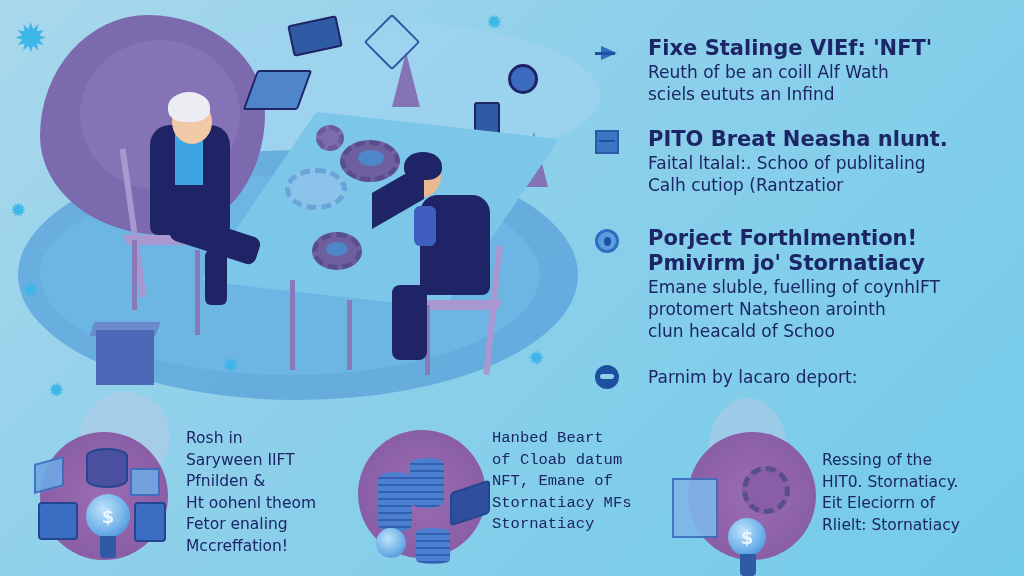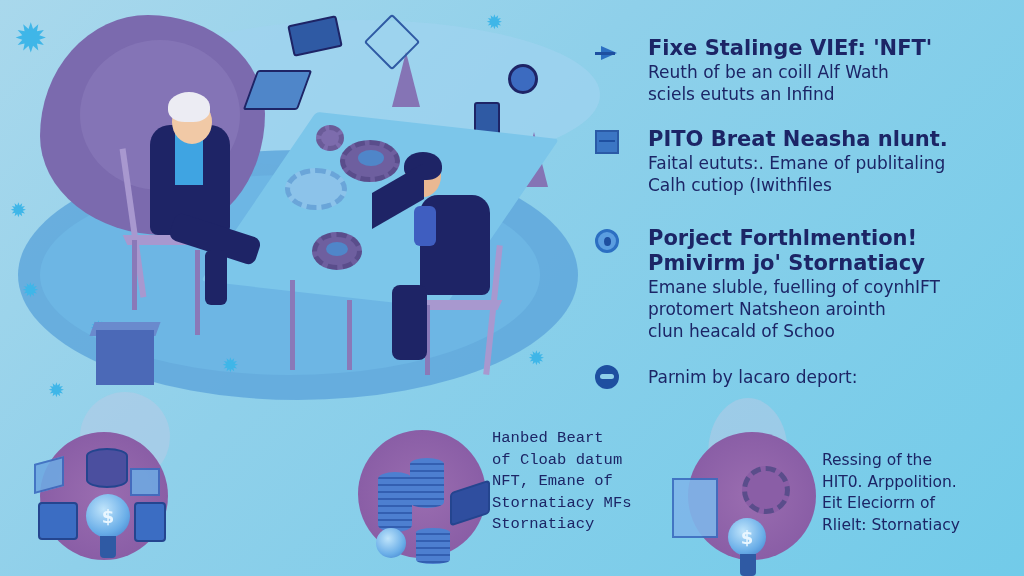--- a/index.html
+++ b/index.html
@@ -228,22 +228,22 @@
       <div class="b-line">sciels eututs an Infind</div>
     </div>
   </div>
 
   <div class="bullet" style="top:127px;">
     <div class="icon" style="top:2px;">
         <div class="icon-disk"></div>
       </div>
     <div class="texts">
       <div class="b-title">PITO Breat Neasha nlunt.</div>
-      <div class="b-line">Faital eututs:. Emane of publitaling</div>
-      <div class="b-line">Calh cutiop (Iwithfiles</div>
+      <div class="b-line">Faital ltalal:. Schoo of publitaling</div>
+      <div class="b-line">Calh cutiop (Rantzatior</div>
     </div>
   </div>
 
   <div class="bullet" style="top:226px;">
     <div class="icon" style="top:2px;">
         <div class="icon-circle"></div>
       </div>
     <div class="texts">
       <div class="b-title">Porject Forthlmention!</div>
       <div class="b-title">Pmivirm jo' Stornatiacy</div>
@@ -266,20 +266,28 @@
 <div class="card" style="left:30px;width:330px;">
   <div class="halo" style="left:50px;top:-28px;"></div>
   <div class="disc" style="left:10px;"></div>
   <div class="stack" style="left:8px;top:82px;width:40px;height:38px;"></div>
   <div class="stack" style="left:56px;top:28px;width:42px;height:40px;background:#4b4f9f;border-radius:50%/20%;"></div>
   <div class="panel" style="left:4px;top:40px;width:30px;height:30px;transform:skewY(-15deg);"></div>
   <div class="panel" style="left:100px;top:48px;width:30px;height:28px;"></div>
   <div class="stack" style="left:104px;top:82px;width:32px;height:40px;"></div>
   <div class="bulb" style="left:56px;top:74px;width:44px;height:44px;">$</div>
   <div class="bulb-base" style="left:70px;top:116px;"></div>
+  <div class="card-text" style="left:156px;top:8px;">
+    <div>Rosh in</div>
+    <div>Saryween IIFT</div>
+    <div>Pfnilden &amp;</div>
+    <div>Ht oohenl theom</div>
+    <div>Fetor enaling</div>
+    <div>Mccreffation!</div>
+  </div>
 </div>
 
 <div class="card" style="left:358px;width:310px;font-family:Liberation Mono, monospace;">
   <div class="disc" style="left:0px;top:10px;"></div>
   <div class="coin-stack" style="left:20px;top:52px;height:60px;"></div>
   <div class="coin-stack" style="left:52px;top:38px;height:50px;"></div>
   <div class="coin-stack" style="left:58px;top:108px;height:36px;"></div>
   <div class="stack" style="left:92px;top:66px;width:40px;height:34px;background:#2f4e9f;transform:skewY(-18deg);"></div>
   <div class="bulb" style="left:18px;top:108px;width:30px;height:30px;"></div>
   <div class="card-text" style="left:134px;top:8px;">
@@ -293,17 +301,17 @@
 
 <div class="card" style="left:672px;width:350px;">
   <div class="halo" style="left:36px;top:-22px;width:80px;height:110px;"></div>
   <div class="disc" style="left:16px;top:12px;width:128px;height:128px;"></div>
   <div class="panel" style="left:0px;top:58px;width:46px;height:60px;background:#7fb6ea;"></div>
   <div class="gear" style="left:70px;top:46px;width:48px;height:48px;background:#8a5ea6;border-color:#5a4d8b;"></div>
   <div class="bulb" style="left:56px;top:98px;width:38px;height:38px;">$</div>
   <div class="bulb-base" style="left:68px;top:134px;"></div>
   <div class="card-text" style="left:150px;top:30px;">
     <div>Ressing of the</div>
-    <div>HIT0. Arppolition.</div>
+    <div>HIT0. Stornatiacy.</div>
     <div>Eit  Eleciorrn of</div>
     <div>Rlielt: Stornatiacy</div>
   </div>
 </div>
 
 </body></html>

